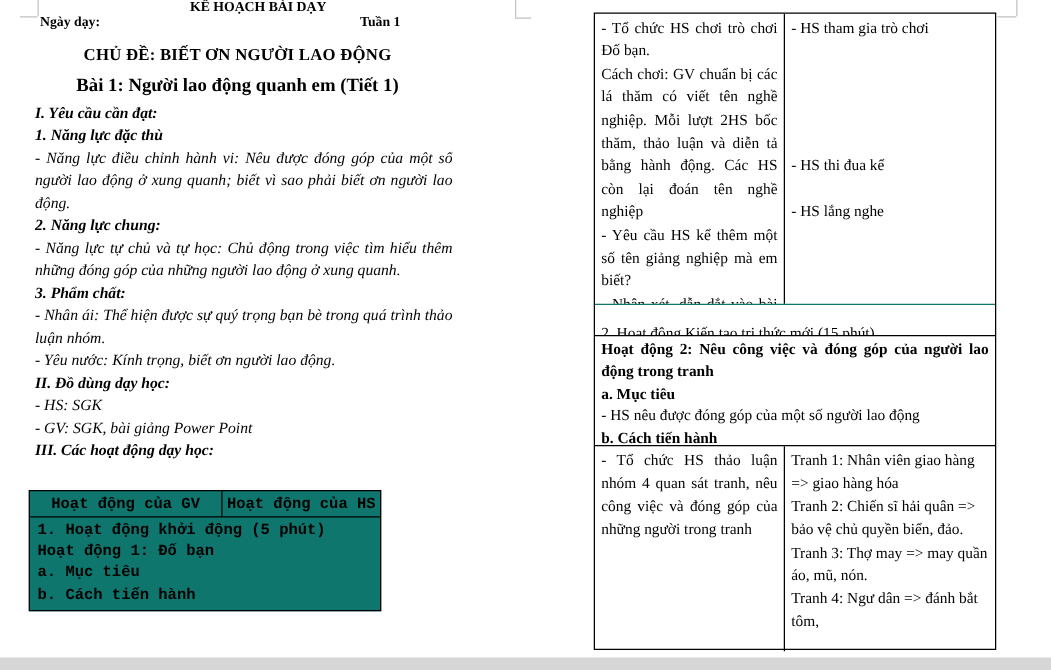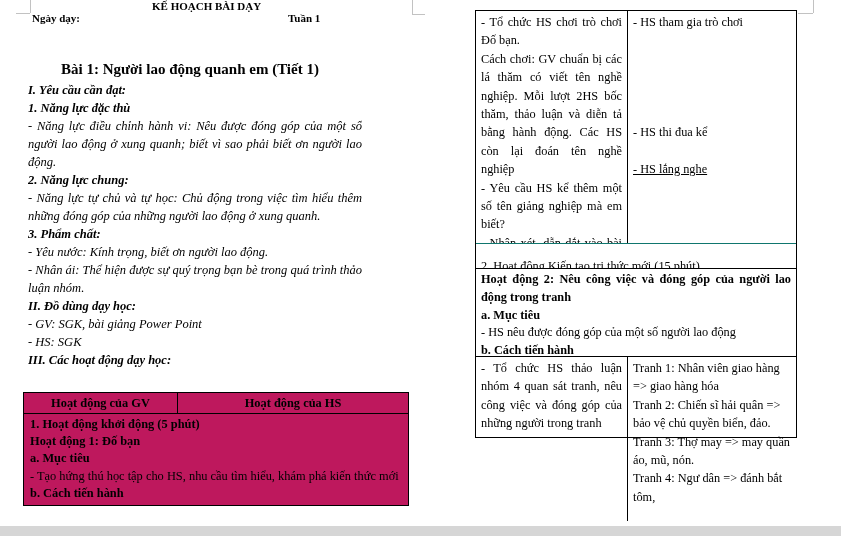--- a/index.html
+++ b/index.html
@@ -14,90 +14,90 @@
   .center-line{position:absolute;left:24px;width:332px;text-align:center;font-weight:bold;}
   .theme{top:36px;font-size:13.4px;letter-spacing:.2px;}
   .lesson{top:61px;font-size:15px;}
 
   
   .p1-body{position:absolute;left:28px;top:81px;width:334px;font-size:12.5px;line-height:18px;height:308px;overflow:hidden;}
   .p1-body p{margin:0;text-align:justify;font-style:italic;}
   .b{font-weight:bold;}
 
   
-  .t1{position:absolute;left:23px;top:392px;width:386px;border:1.4px solid #000;box-sizing:border-box;background:#be185d;font-size:12.4px;}
+  .t1{position:absolute;left:23px;top:392px;width:282px;border:1.4px solid #000;box-sizing:border-box;background:#0f766e;font-size:12.4px;font-family:Liberation Mono, monospace;}
   .t1 .hdr{display:flex;border-bottom:1px solid #000;height:20px;}
   .t1 .hdr div{line-height:20px;text-align:center;font-weight:bold;box-sizing:border-box;}
   .t1 .h1{width:154px;border-right:1px solid #000;}
   .t1 .h2{flex:1;}
   .t1 .merged{padding:2px 6px 3px 6px;line-height:17.2px;}
   .t1 .merged p{margin:0;text-align:justify;}
 
   
-  .t2{position:absolute;left:475px;top:10px;width:322px;height:428px;border:1.4px solid #000;box-sizing:border-box;background:#fff;font-size:12.3px;}
+  .t2{position:absolute;left:475px;top:10px;width:322px;height:510px;border:1.4px solid #000;box-sizing:border-box;background:#fff;font-size:12.3px;}
   .t2 .row{display:flex;box-sizing:border-box;}
   .t2 .r1{height:232px;}
   .t2 .r2{height:21px;border-top:1px solid #0f766e;font-weight:normal;line-height:20px;padding:12px 5px;box-sizing:border-box;overflow:hidden;white-space:nowrap;}
   .t2 .r3{height:88px;border-top:1px solid #000;padding:2px 5px;box-sizing:border-box;line-height:17.8px;overflow:hidden;}
   .t2 .r3 p{margin:0;text-align:justify;}
   .t2 .r4{height:165px;border-top:1px solid #000;}
   .t2 .cell{box-sizing:border-box;padding:2px 5px;line-height:18.4px;overflow:hidden;}
   .t2 .c-gv{width:152px;border-right:1px solid #000;}
   .t2 .c-hs{flex:1;}
   .t2 .cell p{margin:0;text-align:justify;}
   .t2 .c-hs p{text-align:left;}
   .hs-gap1{margin-top:92px !important;}
-  .hs-gap2{margin-top:18px !important;text-decoration:underline;}
+  .hs-gap2{margin-top:18px !important;}
 
   
   .bottom-strip{position:absolute;left:0;top:526px;width:841px;height:10px;background:#d6d6d6;}
 </style>
 </head>
 <body>
 
 <div class="canvas">
 
   <div class="mark" style="left:30px;top:0;width:1px;height:13px;"></div>
   <div class="mark" style="left:16px;top:13px;width:14px;height:1px;"></div>
   <div class="mark" style="left:412px;top:0;width:1px;height:14px;"></div>
   <div class="mark" style="left:412px;top:14px;width:13px;height:1px;"></div>
   <div class="mark" style="left:813px;top:0;width:1px;height:13px;"></div>
   <div class="mark" style="left:798px;top:13px;width:15px;height:1px;"></div>
 
   <span class="hdr-abs" style="left:32px;top:12px;">Ngày dạy:</span>
   <span class="hdr-abs" style="left:152px;top:0;">KẾ HOẠCH BÀI DẠY</span>
   <span class="hdr-abs" style="left:288px;top:12px;">Tuần 1</span>
 
+  <div class="center-line theme">CHỦ ĐỀ: BIẾT ƠN NGƯỜI LAO ĐỘNG</div>
   <div class="center-line lesson">Bài 1: Người lao động quanh em (Tiết 1)</div>
 
   <div class="p1-body">
     <p class="b">I. Yêu cầu cần đạt:</p>
     <p class="b">1. Năng lực đặc thù</p>
     <p>- Năng lực điều chỉnh hành vi: Nêu được đóng góp của một số người lao động ở xung quanh; biết vì sao phải biết ơn người lao động.</p>
     <p class="b">2. Năng lực chung:</p>
     <p>- Năng lực tự chủ và tự học: Chủ động trong việc tìm hiểu thêm những đóng góp của những người lao động ở xung quanh.</p>
     <p class="b">3. Phẩm chất:</p>
+    <p>- Nhân ái: Thể hiện được sự quý trọng bạn bè trong quá trình thảo luận nhóm.</p>
     <p>- Yêu nước: Kính trọng, biết ơn người lao động.</p>
-    <p>- Nhân ái: Thể hiện được sự quý trọng bạn bè trong quá trình thảo luận nhóm.</p>
     <p class="b">II. Đồ dùng dạy học:</p>
+    <p>- HS: SGK</p>
     <p>- GV: SGK, bài giảng Power Point</p>
-    <p>- HS: SGK</p>
     <p class="b">III. Các hoạt động dạy học:</p>
   </div>
 
   <div class="t1">
     <div class="hdr">
       <div class="h1">Hoạt động của GV</div>
       <div class="h2">Hoạt động của HS</div>
     </div>
     <div class="merged">
       <p class="b">1. Hoạt động khởi động (5 phút)</p>
       <p class="b">Hoạt động 1: Đố bạn</p>
       <p class="b">a. Mục tiêu</p>
-      <p>- Tạo hứng thú học tập cho HS, nhu cầu tìm hiểu, khám phá kiến thức mới</p>
       <p class="b">b. Cách tiến hành</p>
     </div>
   </div>
 
   <div class="t2">
     <div class="row r1">
       <div class="cell c-gv">
         <p>- Tổ chức HS chơi trò chơi Đố bạn.</p>
         <p>Cách chơi: GV chuẩn bị các lá thăm có viết tên nghề nghiệp. Mỗi lượt 2HS bốc thăm, thảo luận và diễn tả bằng hành động. Các HS còn lại đoán tên nghề nghiệp</p>
         <p>- Yêu cầu HS kể thêm một số tên giảng nghiệp mà em biết?</p>

